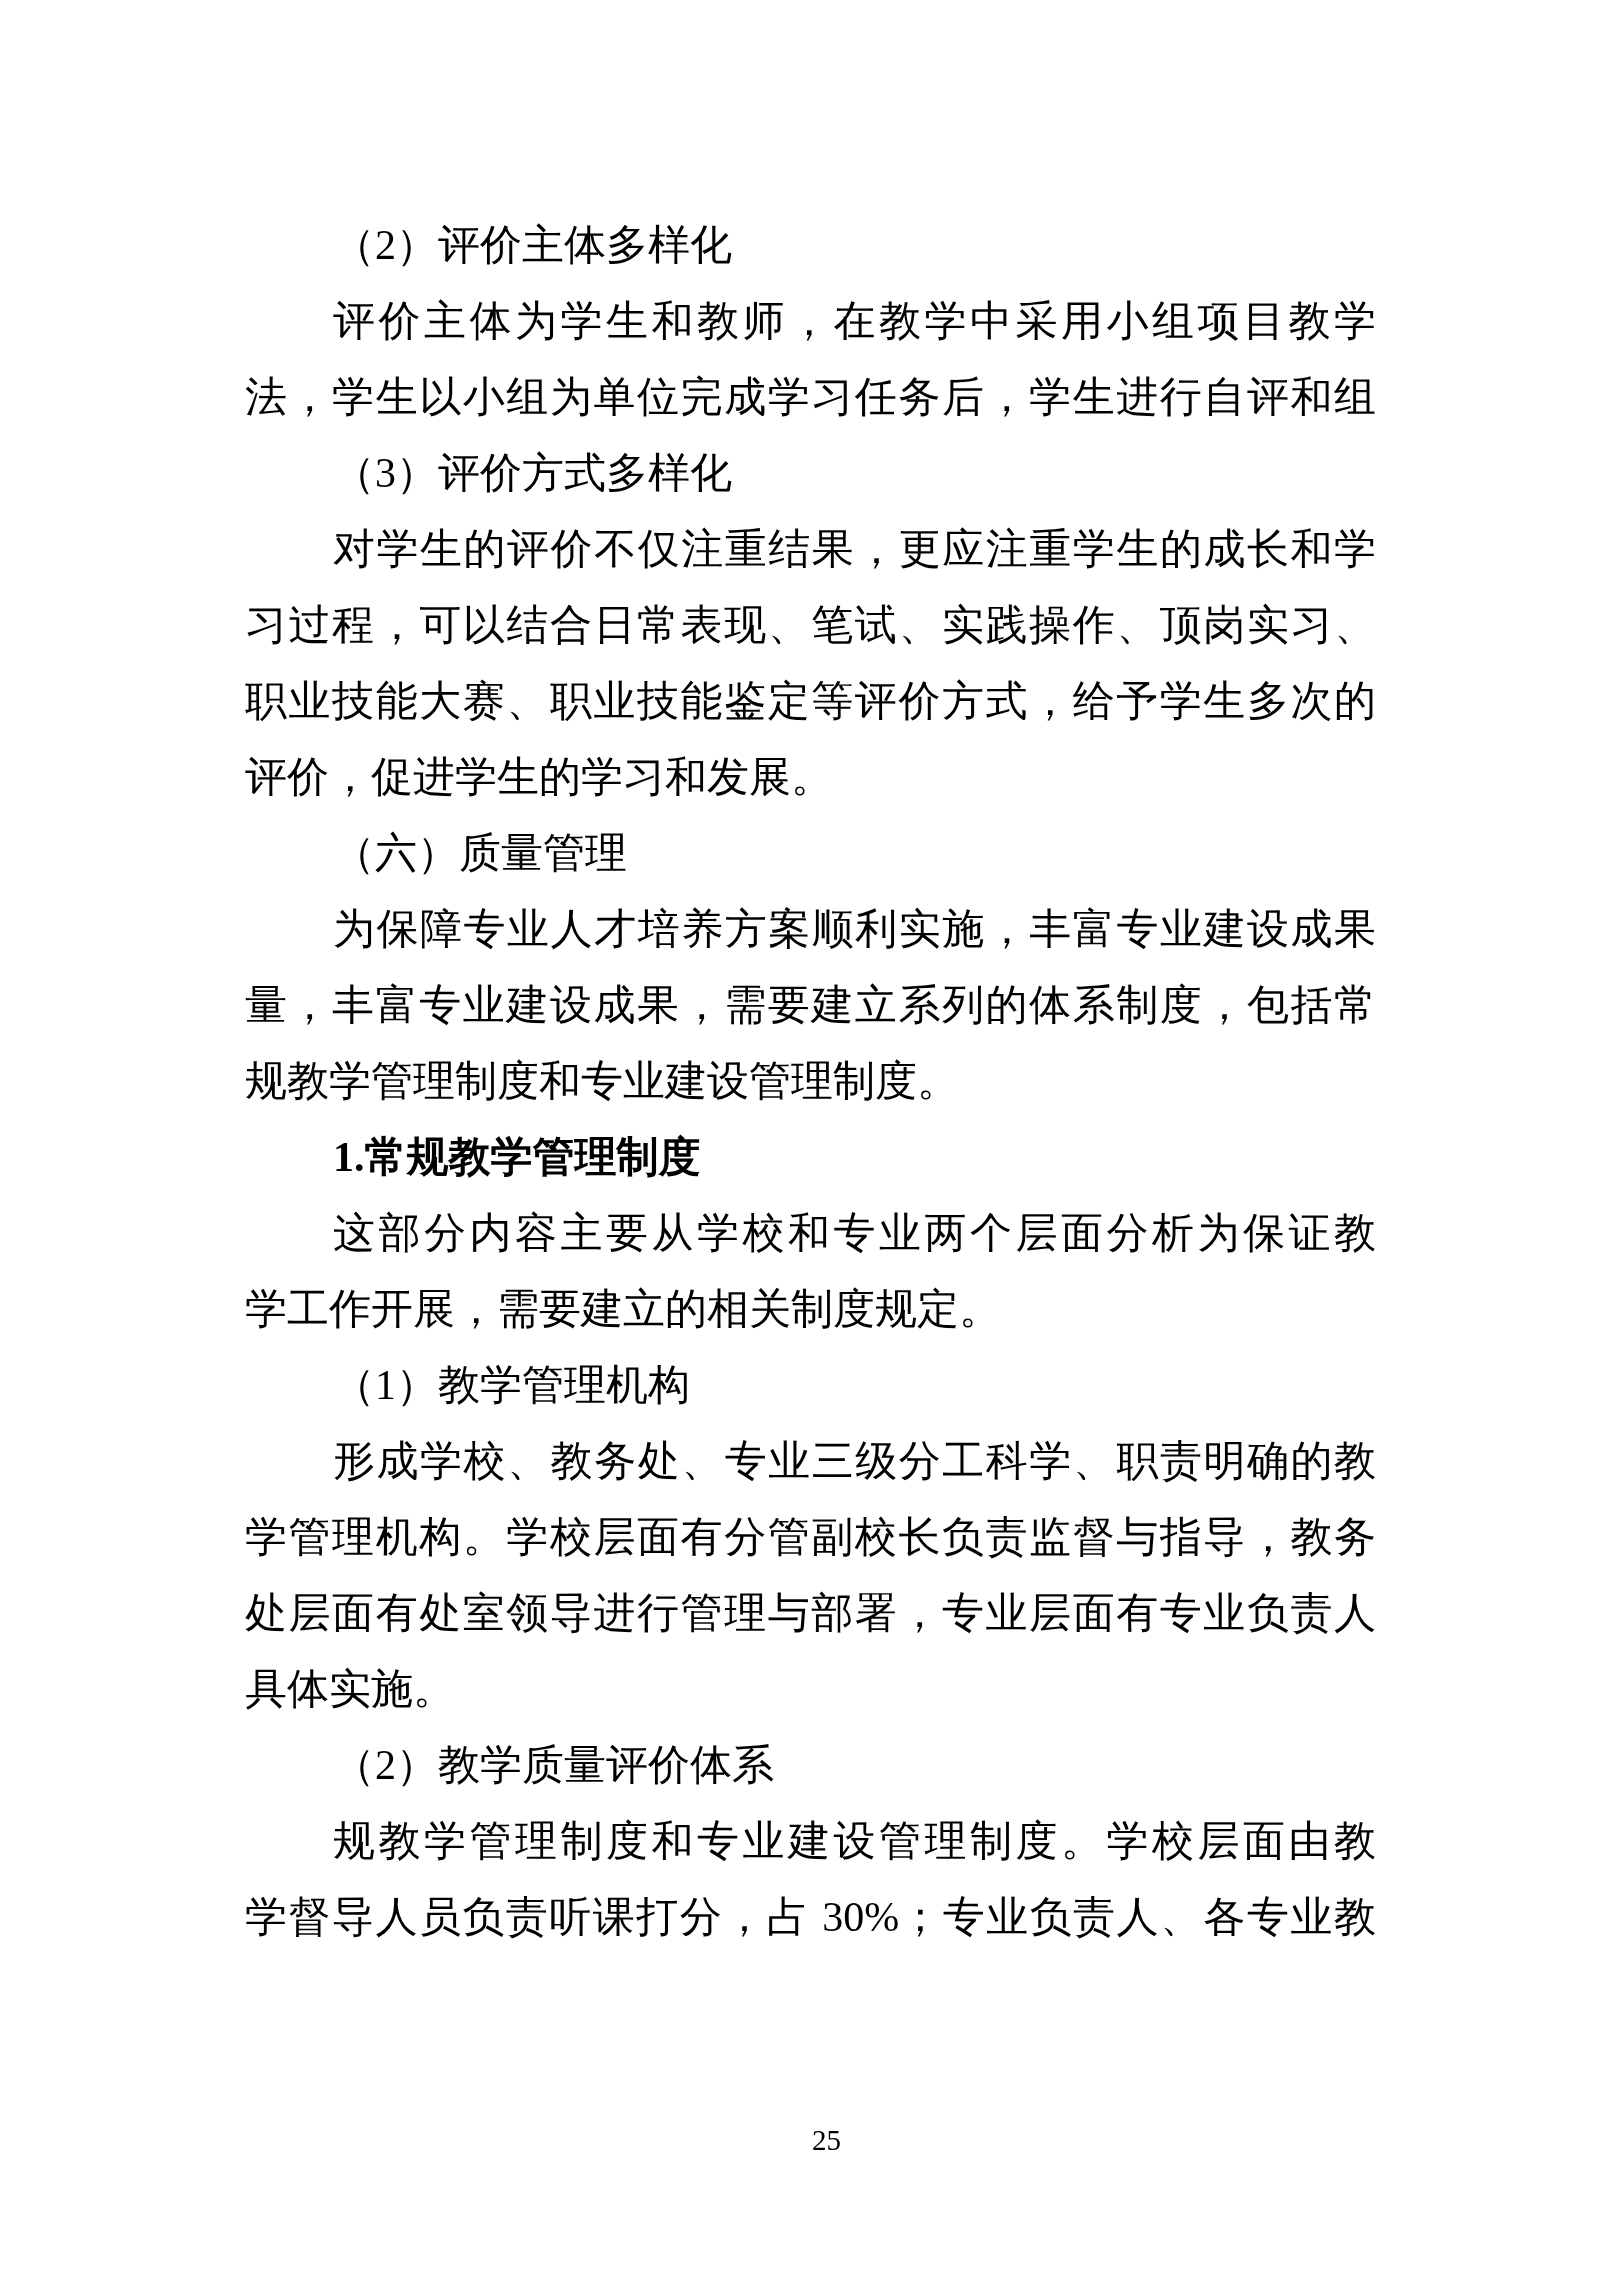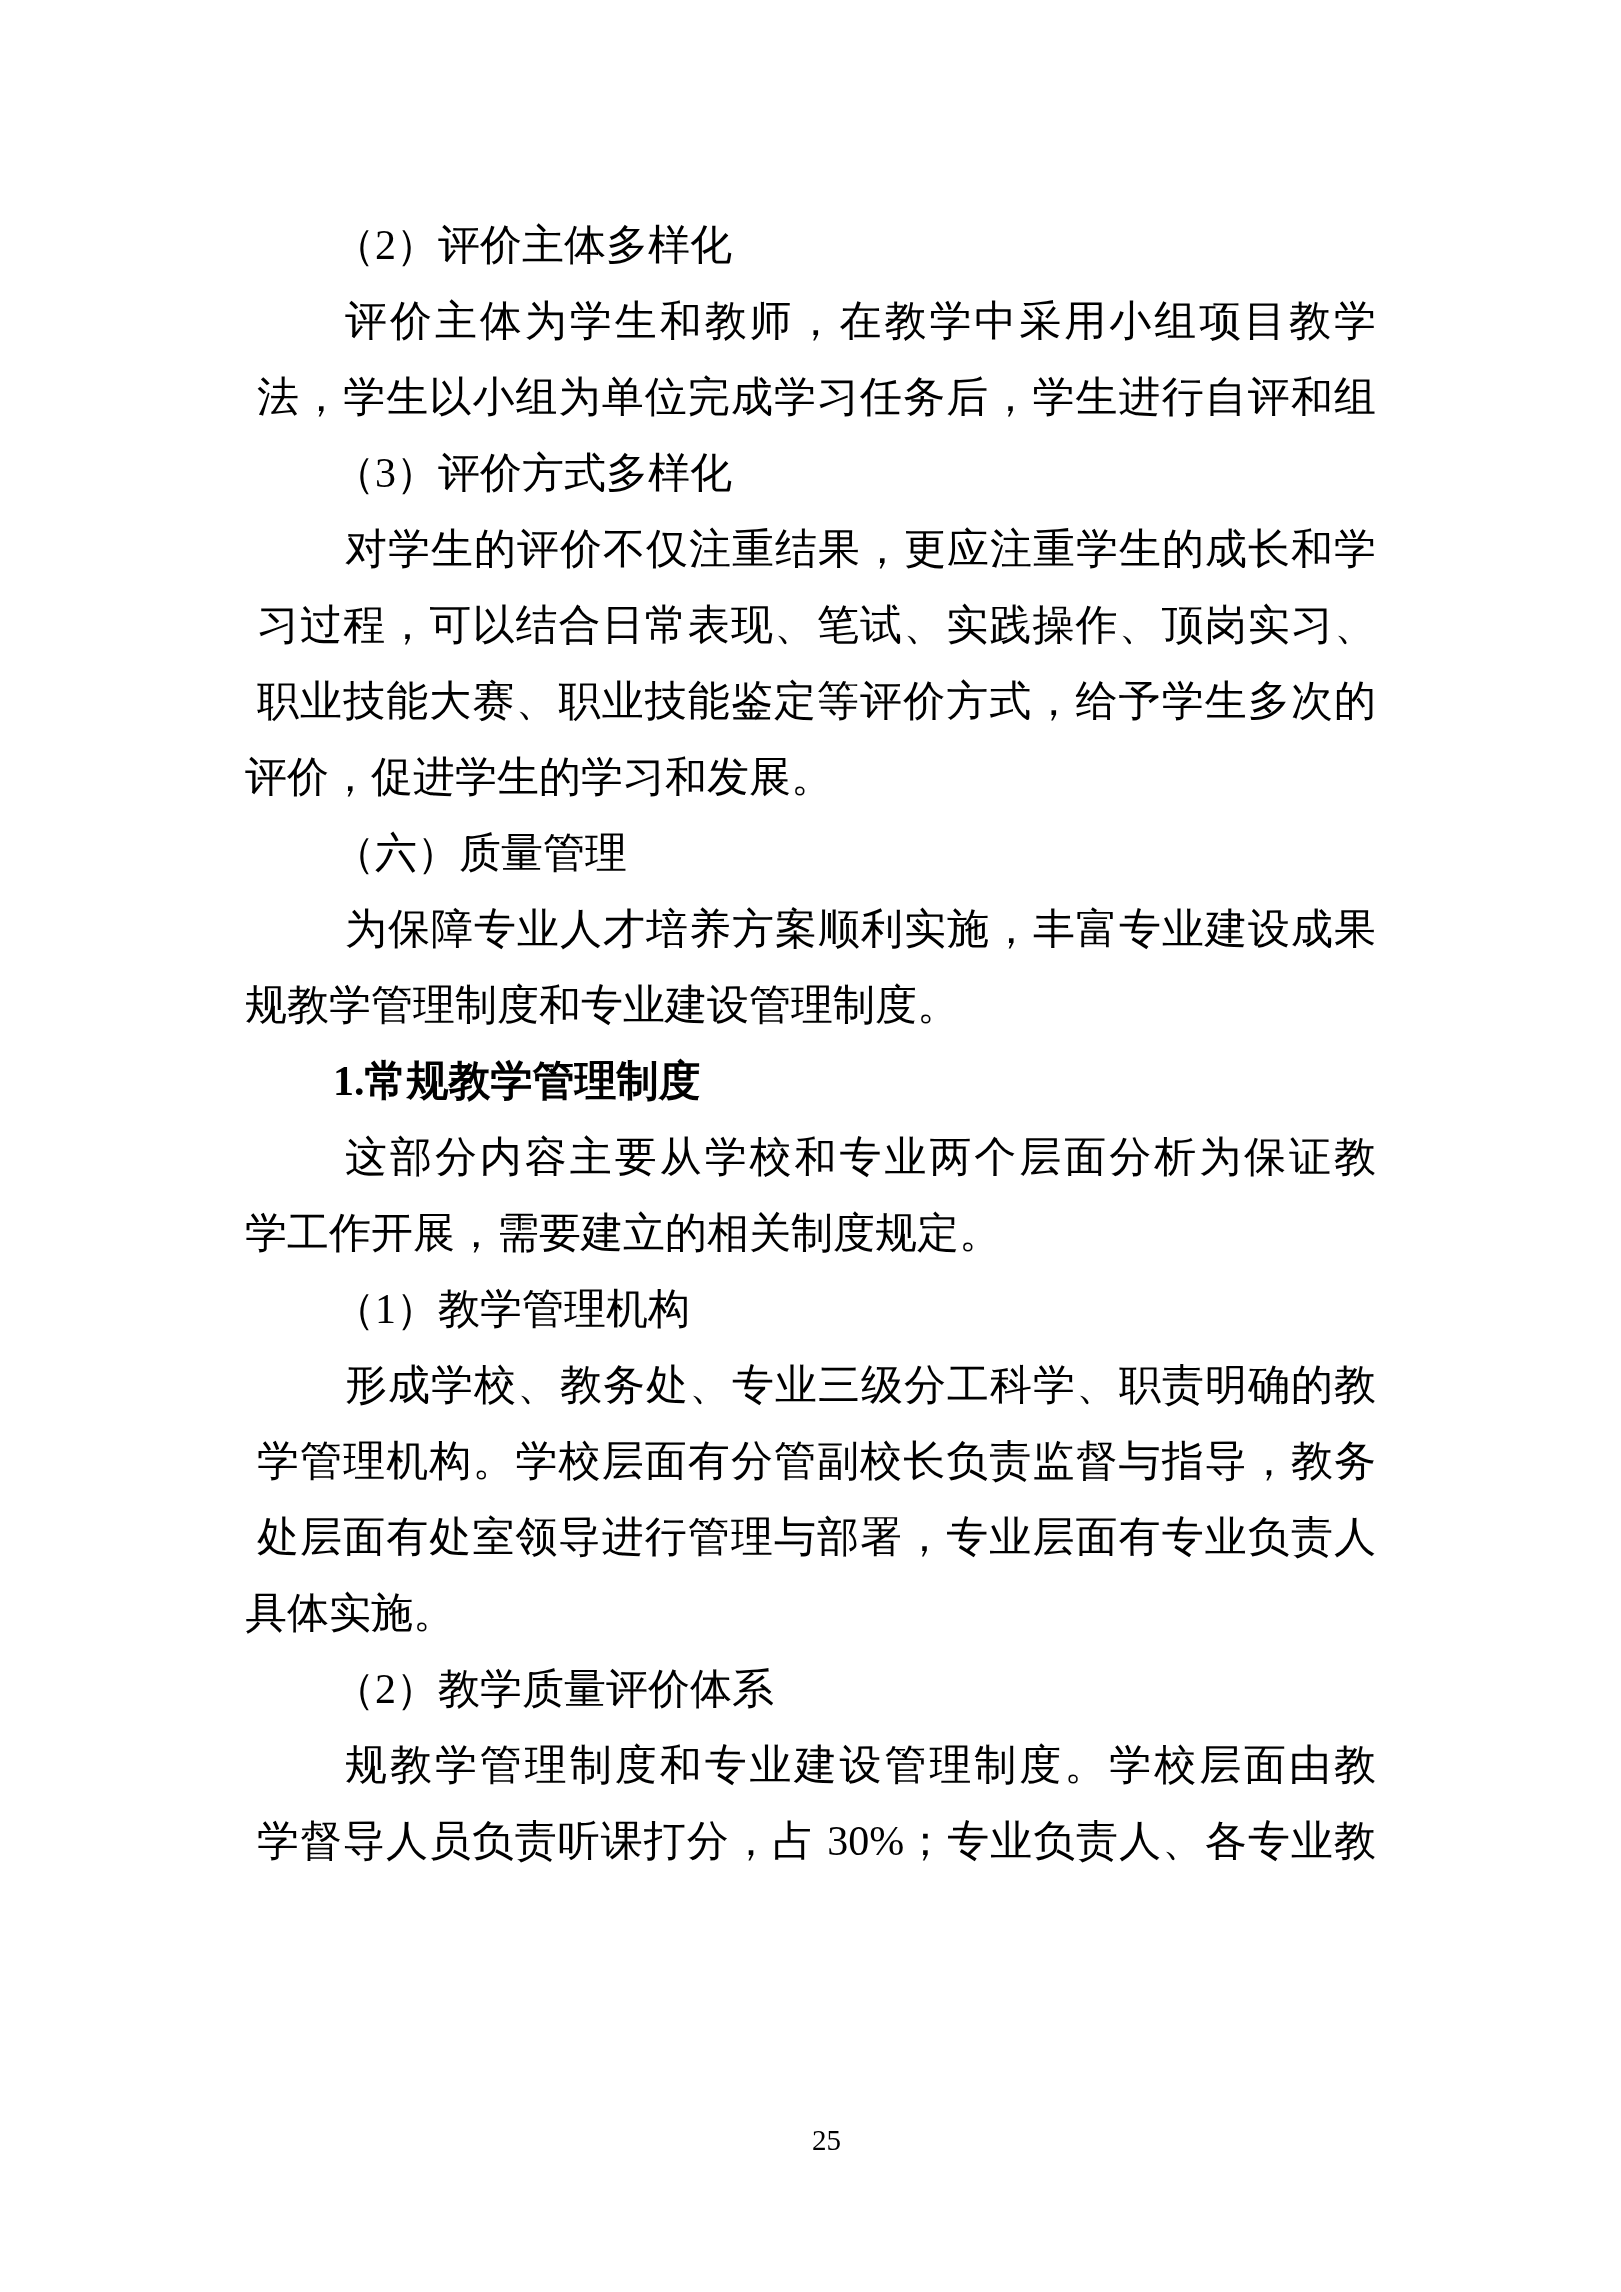--- a/index.html
+++ b/index.html
@@ -21,21 +21,20 @@
     line-height:76px;
   }
   .line{
     height:76px;
     text-align:left;
   }
   .indent{ text-indent:88px; }
   .just{
     text-align:justify;
     text-align-last:justify;
-    margin-left:12px;
   }
   .bold{ font-weight:700; }
   .page-number{
     position:absolute;
     left:0;
     top:2115px;
     width:100%;
     text-align:center;
     font-size:29px;
     line-height:51px;
@@ -50,20 +49,21 @@
     <div class="line indent">（2）评价主体多样化</div>
     <div class="line indent just">评价主体为学生和教师，在教学中采用小组项目教学</div>
     <div class="line just">法，学生以小组为单位完成学习任务后，学生进行自评和组</div>
     <div class="line indent">（3）评价方式多样化</div>
     <div class="line indent just">对学生的评价不仅注重结果，更应注重学生的成长和学</div>
     <div class="line just">习过程，可以结合日常表现、笔试、实践操作、顶岗实习、</div>
     <div class="line just">职业技能大赛、职业技能鉴定等评价方式，给予学生多次的</div>
     <div class="line">评价，促进学生的学习和发展。</div>
     <div class="line indent">（六）质量管理</div>
     <div class="line indent just">为保障专业人才培养方案顺利实施，丰富专业建设成果</div>
+    <div class="line just">量，丰富专业建设成果，需要建立系列的体系制度，包括常</div>
     <div class="line">规教学管理制度和专业建设管理制度。</div>
     <div class="line indent bold">1.常规教学管理制度</div>
     <div class="line indent just">这部分内容主要从学校和专业两个层面分析为保证教</div>
     <div class="line">学工作开展，需要建立的相关制度规定。</div>
     <div class="line indent">（1）教学管理机构</div>
     <div class="line indent just">形成学校、教务处、专业三级分工科学、职责明确的教</div>
     <div class="line just">学管理机构。学校层面有分管副校长负责监督与指导，教务</div>
     <div class="line just">处层面有处室领导进行管理与部署，专业层面有专业负责人</div>
     <div class="line">具体实施。</div>
     <div class="line indent">（2）教学质量评价体系</div>

